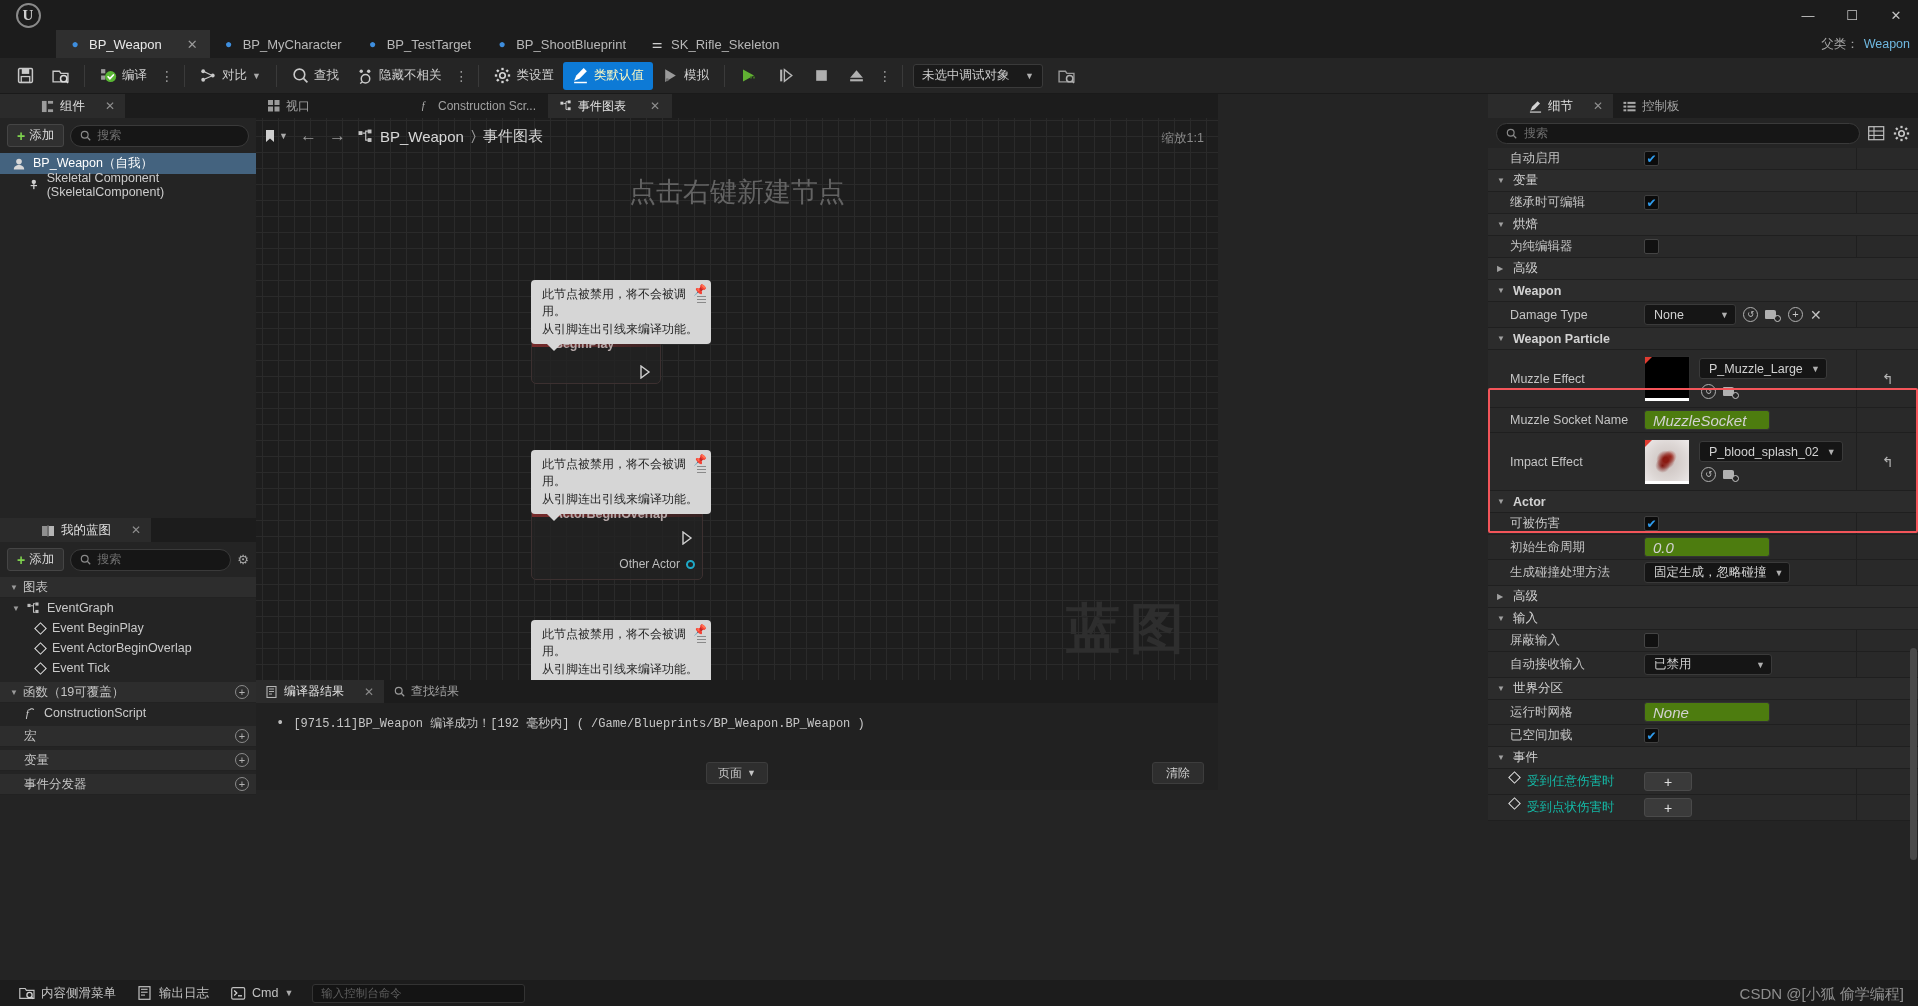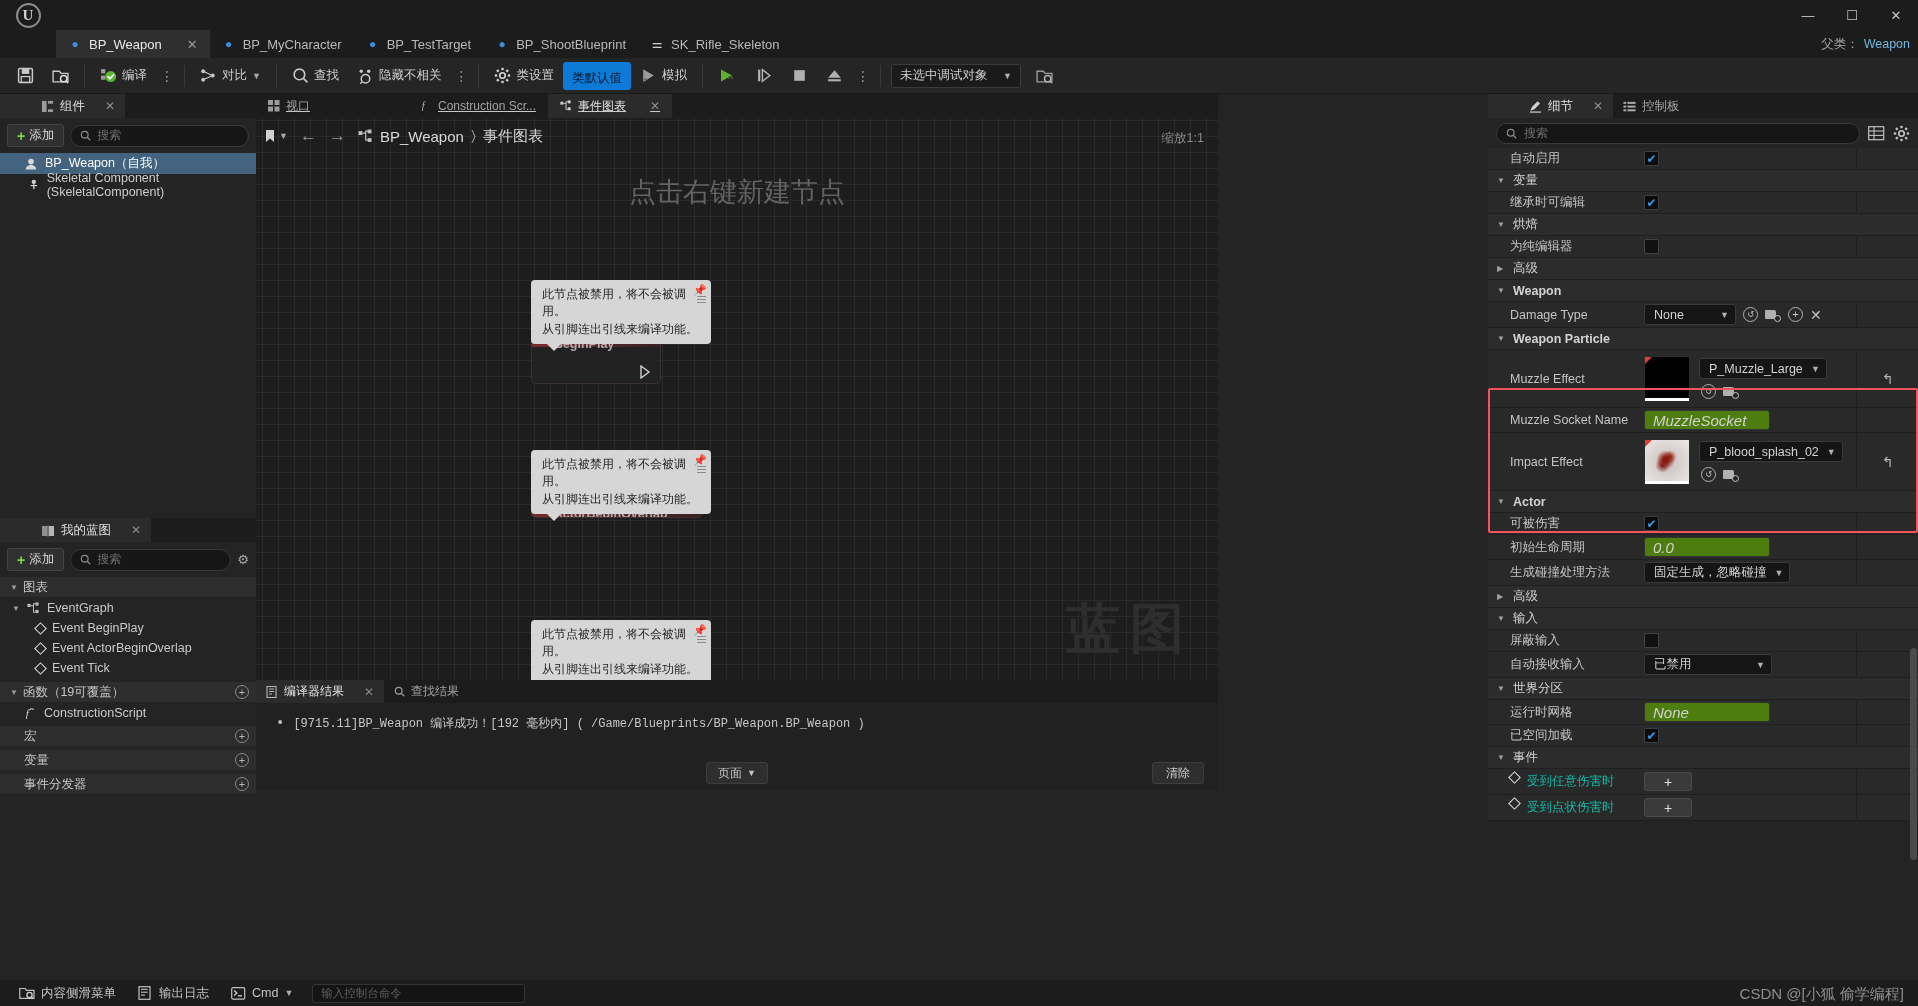--- a/index.html
+++ b/index.html
@@ -55,21 +55,21 @@
   
   .toolbar {
     position: absolute; top: 58px; left: 0; width: 1918px; height: 36px;
     background: #252525; display: flex; align-items: center; padding-left: 8px;
     border-bottom: 1px solid #1a1a1a;
   }
   .tb-btn {
     display: flex; align-items: center; gap: 5px; padding: 3px 9px; height: 28px;
     font-size: 12.5px; color: #d0d0d0; border-radius: 3px;
   }
-  .tb-btn.sel { background: #0d7ad6; color: #0f172a; flex-direction: column; }
+  .tb-btn.sel { background: #0d7ad6; color: #fef9c3; }
   .tb-sep { width: 1px; height: 22px; background: #3a3a3a; margin: 0 6px; }
   .tb-dots { color: #999; font-size: 14px; padding: 0 4px; letter-spacing: 0; line-height: 1; }
 
   .debug-dd {
     display: flex; align-items: center; justify-content: space-between;
     background: #1a1a1a; border: 1px solid #3a3a3a; border-radius: 3px;
     height: 24px; padding: 0 8px; font-size: 12.5px; color: #cfcfcf; min-width: 130px; gap:6px;text-align:center;
   }
 
   
@@ -88,21 +88,21 @@
   .btn-add {
     display: flex; align-items: center; gap: 4px; background: #303030; border: 1px solid #454545;
     border-radius: 3px; height: 23px; padding: 0 9px; font-size: 12.5px; color: #dcdcdc;
   }
   .btn-add .plus { color: #7fd34e; font-size: 14px; font-weight: bold; line-height: 1; }
   .searchbox {
     flex: 1; display: flex; align-items: center; gap: 6px; background: #161616;
     border: 1px solid #3a3a3a; border-radius: 11px; height: 22px; padding: 0 9px;
     font-size: 12px; color: #6e6e6e;
   }
-  .tree-row { display: flex; align-items: center; gap: 7px; height: 21px; padding-left: 24px; font-size: 12.5px; color: #cccccc; }
+  .tree-row { display: flex; align-items: center; gap: 7px; height: 21px; padding-left: 12px; font-size: 12.5px; color: #cccccc; }
   .tree-row.sel { background: #44637f; color: #ffffff; }
   .tree-row.indent { padding-left: 28px; }
 
   
   #myblueprint { left: 0; top: 518px; width: 256px; height: 266px; background: #242424; }
   .bp-section {
     display: flex; align-items: center; justify-content: space-between;
     height: 21px; background: #2d2d2d; padding: 0 7px 0 10px; font-size: 12.5px; color: #c6c6c6;
     border-bottom: 1px solid #222;
   }
@@ -112,21 +112,21 @@
     display: flex; align-items: center; justify-content: center; font-size: 11px; color: #b5b5b5;
     line-height: 1;
   }
   .bp-item { display: flex; align-items: center; gap: 7px; height: 20px; font-size: 12.5px; color: #cacaca; }
   .diamond {
     width: 9px; height: 9px; border: 1.6px solid #e2e2e2; transform: rotate(45deg); display:inline-block;
   }
   .gear-sm { color: #a8a8a8; font-size: 13px; }
 
   
-  #graphpanel { left: 256px; top: 94px; width: 962px; height: 586px; background: #6d28d9; text-decoration: underline; }
+  #graphpanel { left: 256px; top: 94px; width: 962px; height: 586px; background: #6d28d9; }
   .graph-tabs { height: 24px; background: #1c1c1c; display: flex; align-items: stretch; }
   .gtab { display: flex; align-items: center; gap: 6px; padding: 0 12px; font-size: 12px; color: #a2a2a2; }
   .gtab.active { background: #2b2b2b; color: #e2e2e2; }
   .gtab .gclose { margin-left: 18px; font-size: 12px; color: #8f8f8f; }
 
   .graph-canvas {
     position: relative; height: 562px; overflow: hidden;
     background-color: #1d1d1d;
     background-image:
       linear-gradient(to right, #2a2a2a 1px, transparent 1px),
@@ -704,20 +704,31 @@
         <span class="grip"></span>
         <span style="white-space:pre-line">此节点被禁用，将不会被调用。
 从引脚连出引线来编译功能。</span>
       </div>
       <div class="node" style="left:275px; top:378px; width:172px;">
         <div class="node-header">
           <span class="hdiamond"></span>
           <span>Event ActorBeginOverlap</span>
           <span class="delegate"></span>
         </div>
+        <div class="node-body" style="min-height:62px">
+          <div style="position:absolute; right:9px; top:14px;">
+            <svg width="11" height="14" viewBox="0 0 11 14">
+                <path d="M1 1l8 6-8 6z" fill="none" stroke="#cfcfcf" stroke-width="1.4"></path>
+              </svg>
+          </div>
+          <div class="pin-row" style="position:absolute; right:0; bottom:4px;">
+            <span>Other Actor</span>
+            <span class="pin-circle"></span>
+          </div>
+        </div>
       </div>
 
       <div class="bubble" style="left:275px; top:502px;">
         <span class="pin-ico">📌</span>
         <span class="grip"></span>
         <span style="white-space:pre-line">此节点被禁用，将不会被调用。
 从引脚连出引线来编译功能。</span>
       </div>
       <div class="node" style="left:275px; top:548px; width:104px;">
         <div class="node-header">

